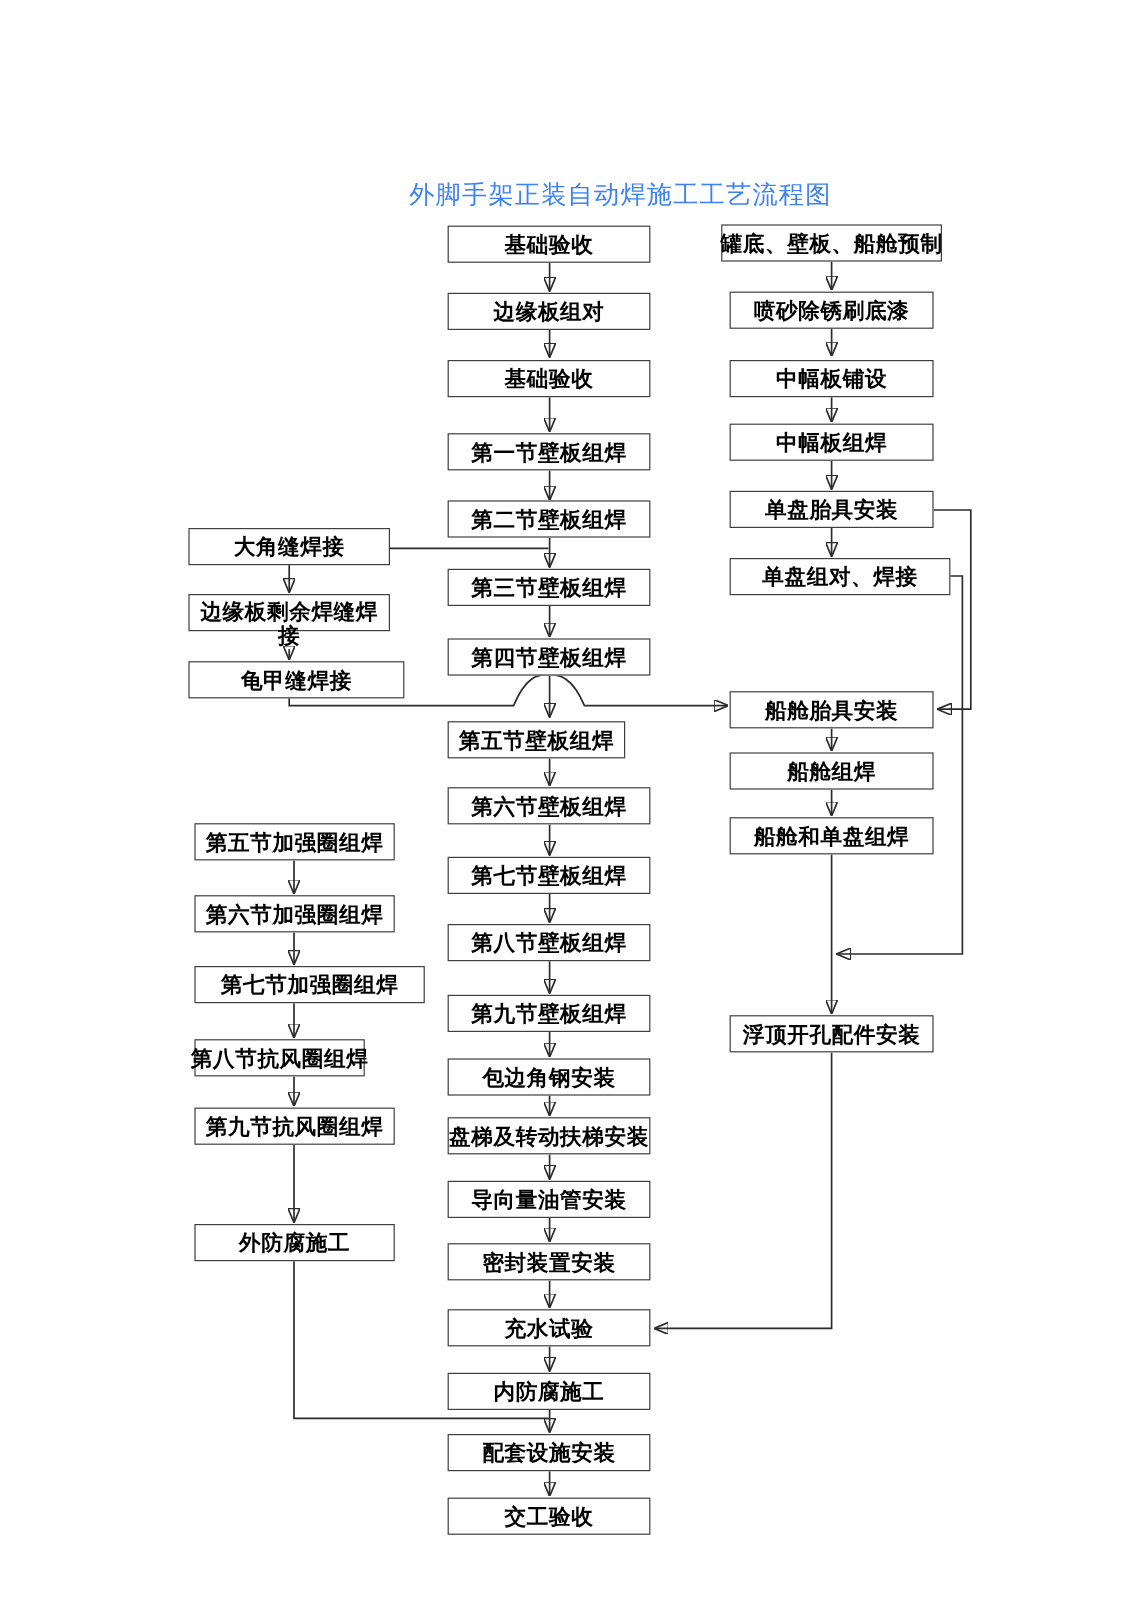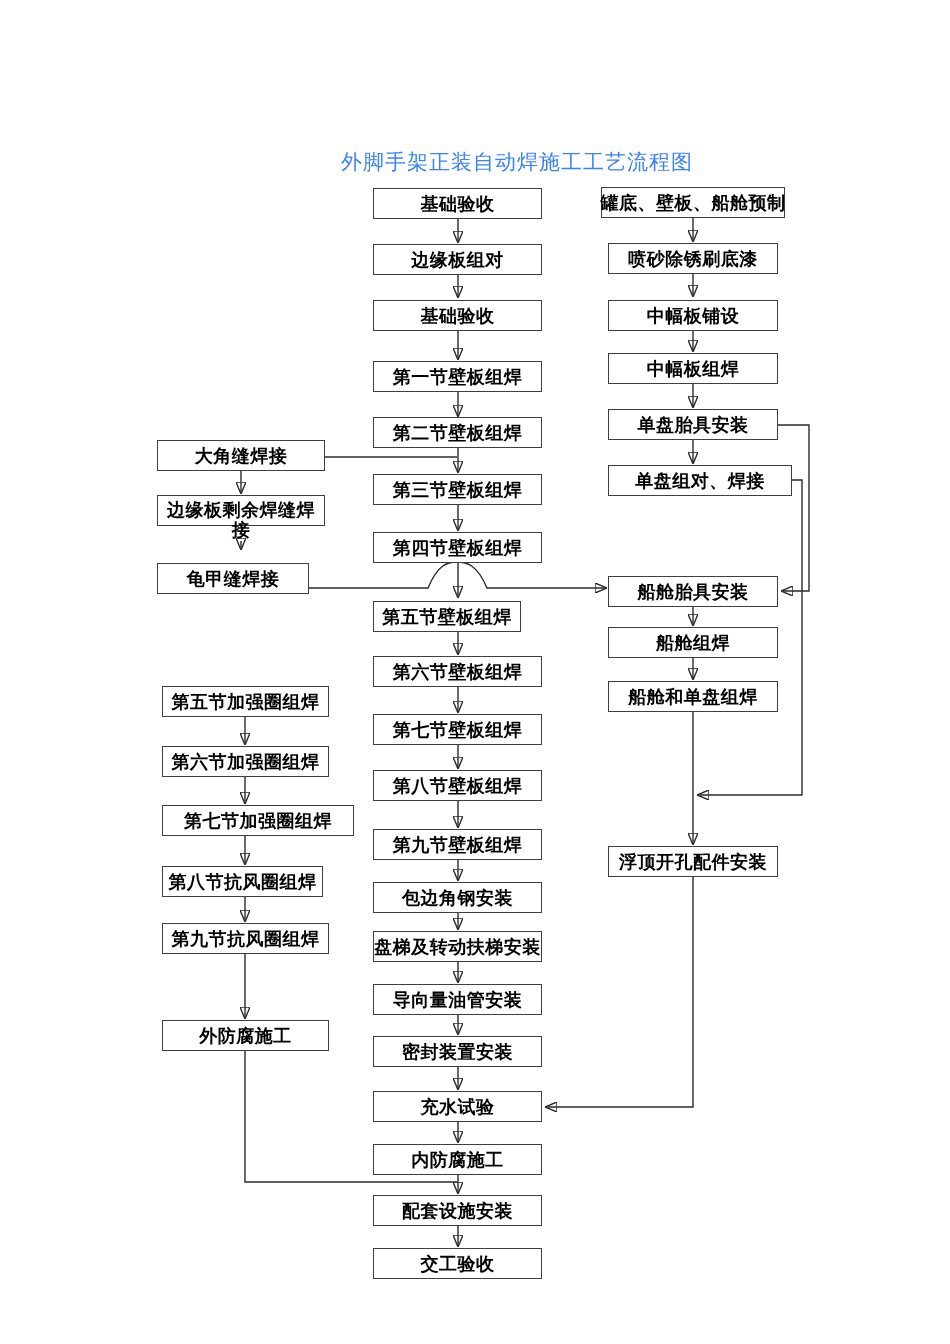--- a/index.html
+++ b/index.html
@@ -119,20 +119,20 @@
 <div class="node" style="left:608px;top:353px;width:170px;height:31px">中幅板组焊</div>
 <div class="node" style="left:608px;top:409px;width:170px;height:31px">单盘胎具安装</div>
 <div class="node" style="left:608px;top:465px;width:184px;height:31px">单盘组对、焊接</div>
 <div class="node" style="left:608px;top:576px;width:170px;height:31px">船舱胎具安装</div>
 <div class="node" style="left:608px;top:627px;width:170px;height:31px">船舱组焊</div>
 <div class="node" style="left:608px;top:681px;width:170px;height:31px">船舱和单盘组焊</div>
 <div class="node" style="left:608px;top:846px;width:170px;height:31px">浮顶开孔配件安装</div>
 
 <div class="node" style="left:157px;top:440px;width:168px;height:31px">大角缝焊接</div>
 <div class="node wrap" style="left:157px;top:495px;width:168px;height:31px">边缘板剩余焊缝焊接</div>
-<div class="node" style="left:157px;top:563px;width:152px;height:31px">龟甲缝焊接</div>
+<div class="node" style="left:157px;top:551px;width:180px;height:31px">龟甲缝焊接</div>
 
 <div class="node" style="left:162px;top:686px;width:167px;height:31px">第五节加强圈组焊</div>
 <div class="node" style="left:162px;top:746px;width:167px;height:31px">第六节加强圈组焊</div>
 <div class="node" style="left:162px;top:805px;width:192px;height:31px">第七节加强圈组焊</div>
-<div class="node" style="left:162px;top:866px;width:161px;height:31px">第八节抗风圈组焊</div>
+<div class="node" style="left:162px;top:866px;width:142px;height:31px">第八节抗风圈组焊</div>
 <div class="node" style="left:162px;top:923px;width:167px;height:31px">第九节抗风圈组焊</div>
 <div class="node" style="left:162px;top:1020px;width:167px;height:31px">外防腐施工</div>
 
 </body></html>

